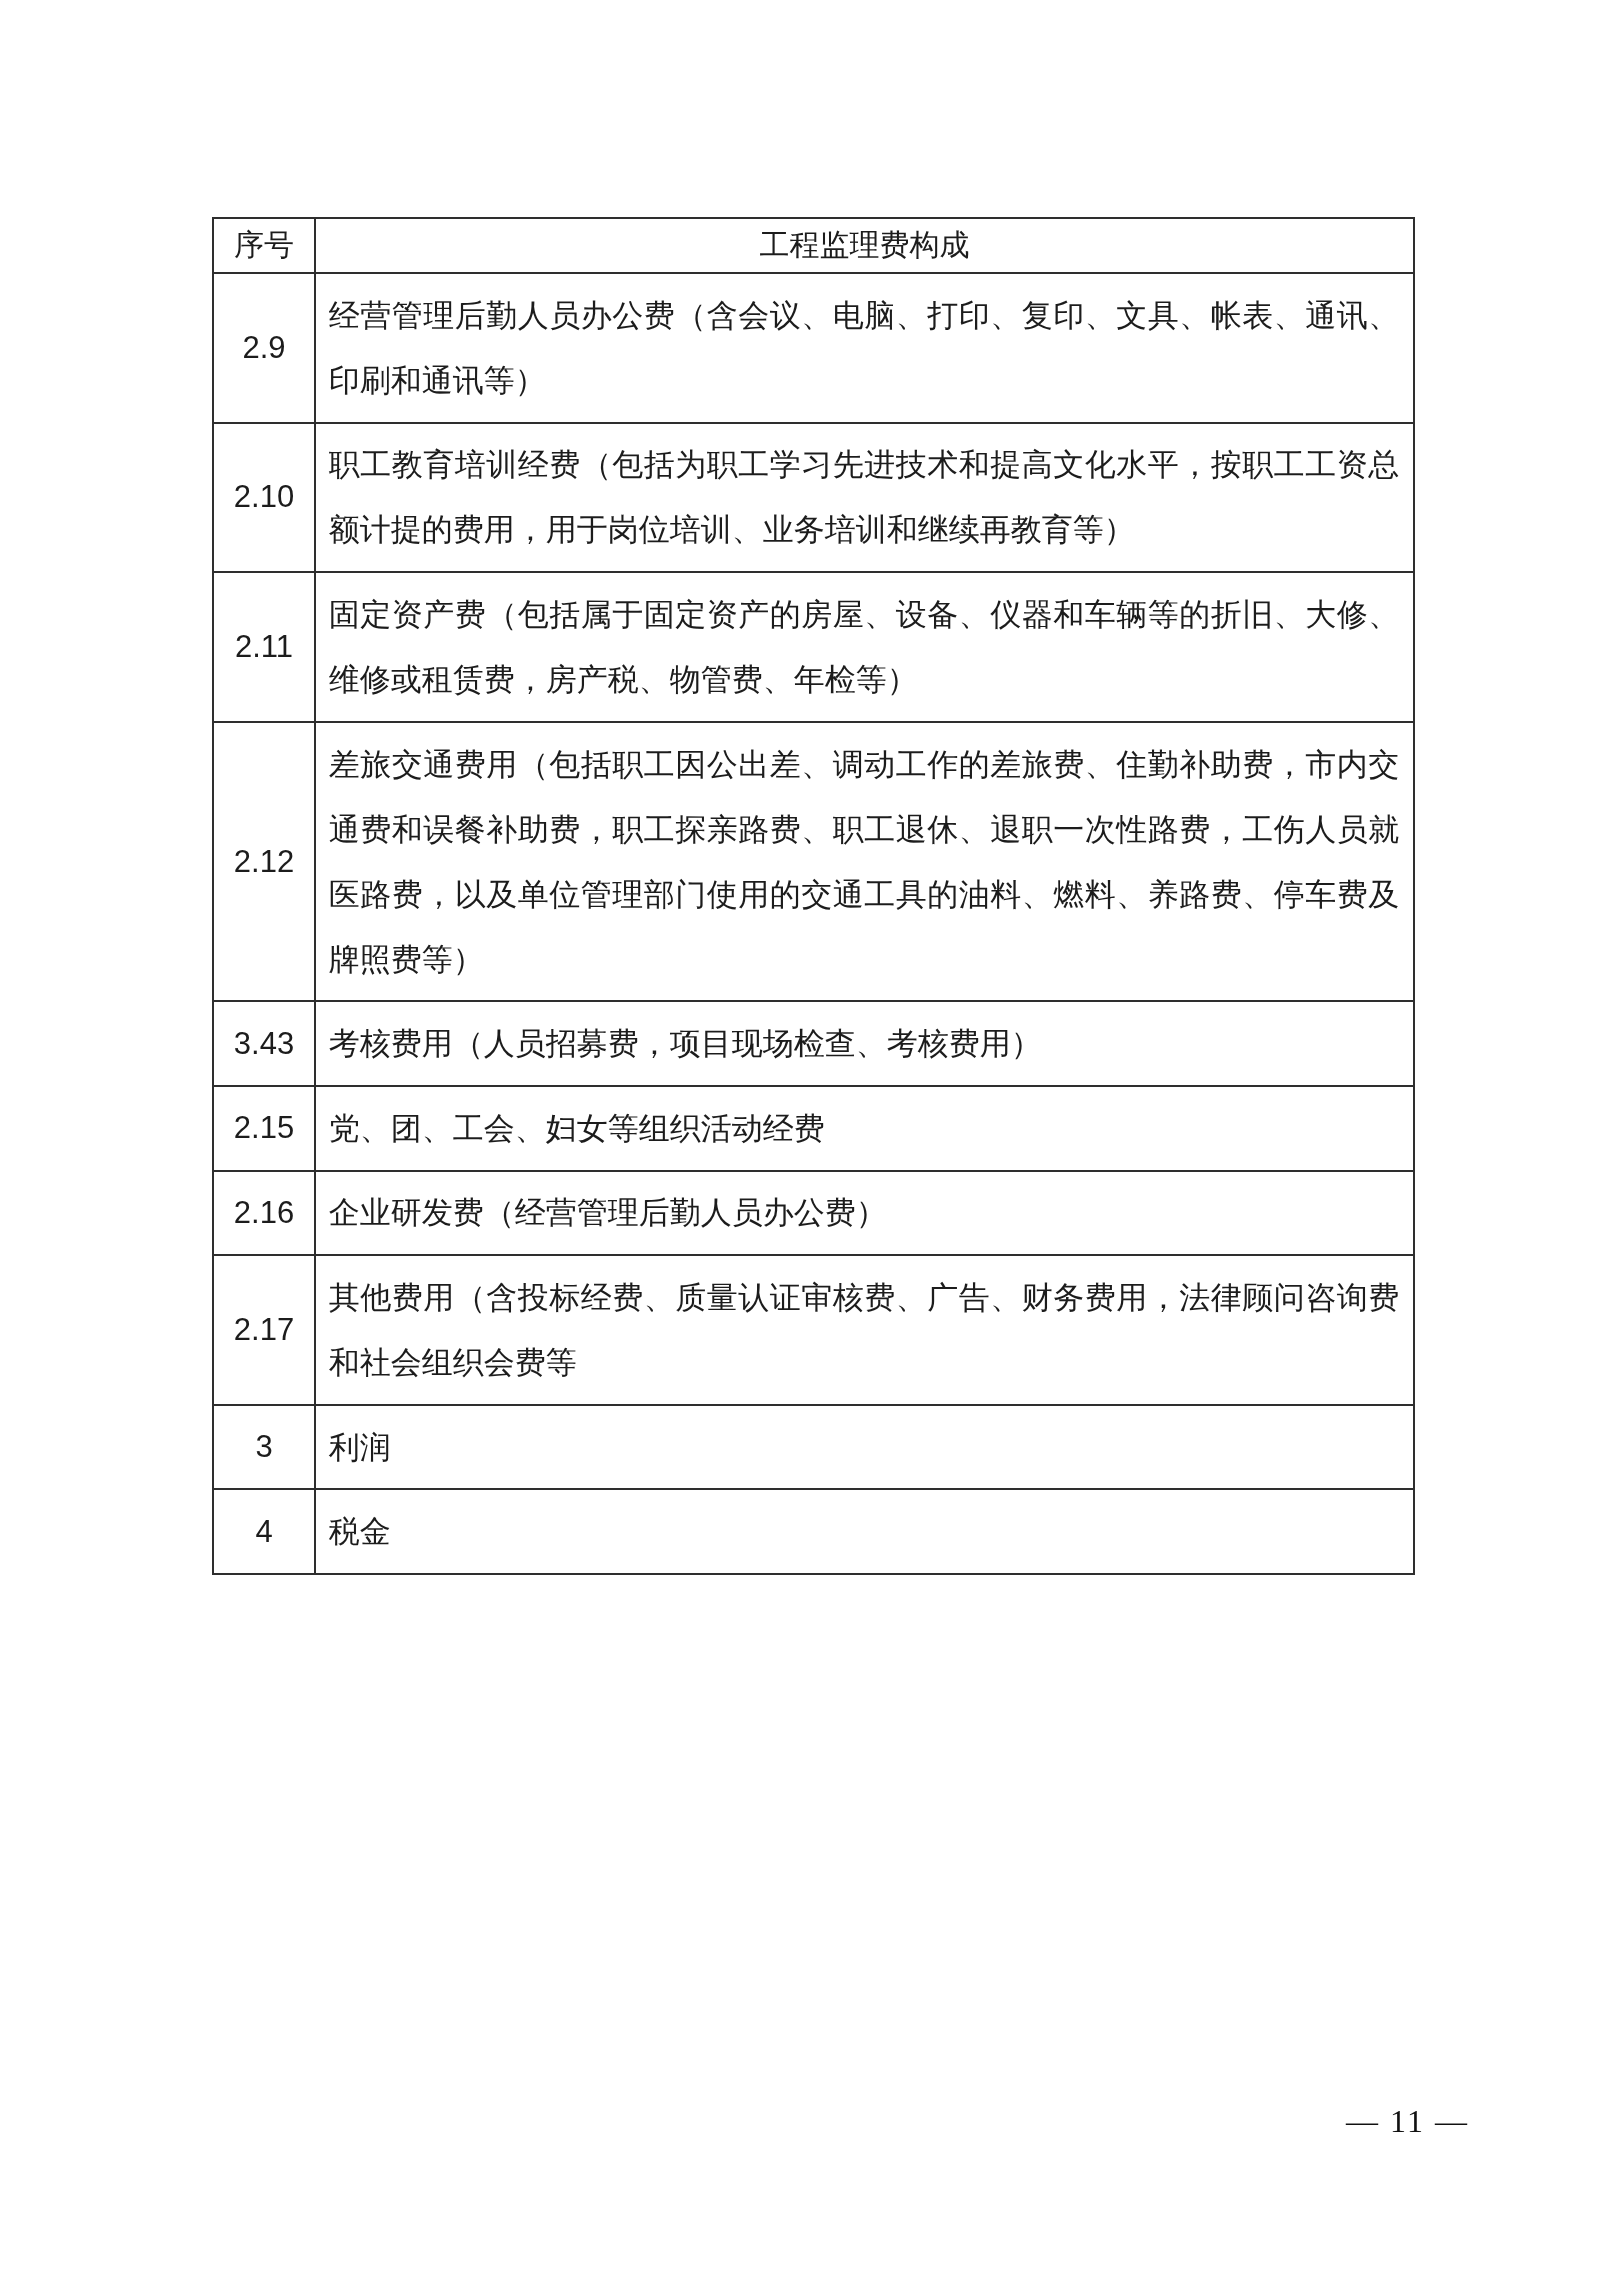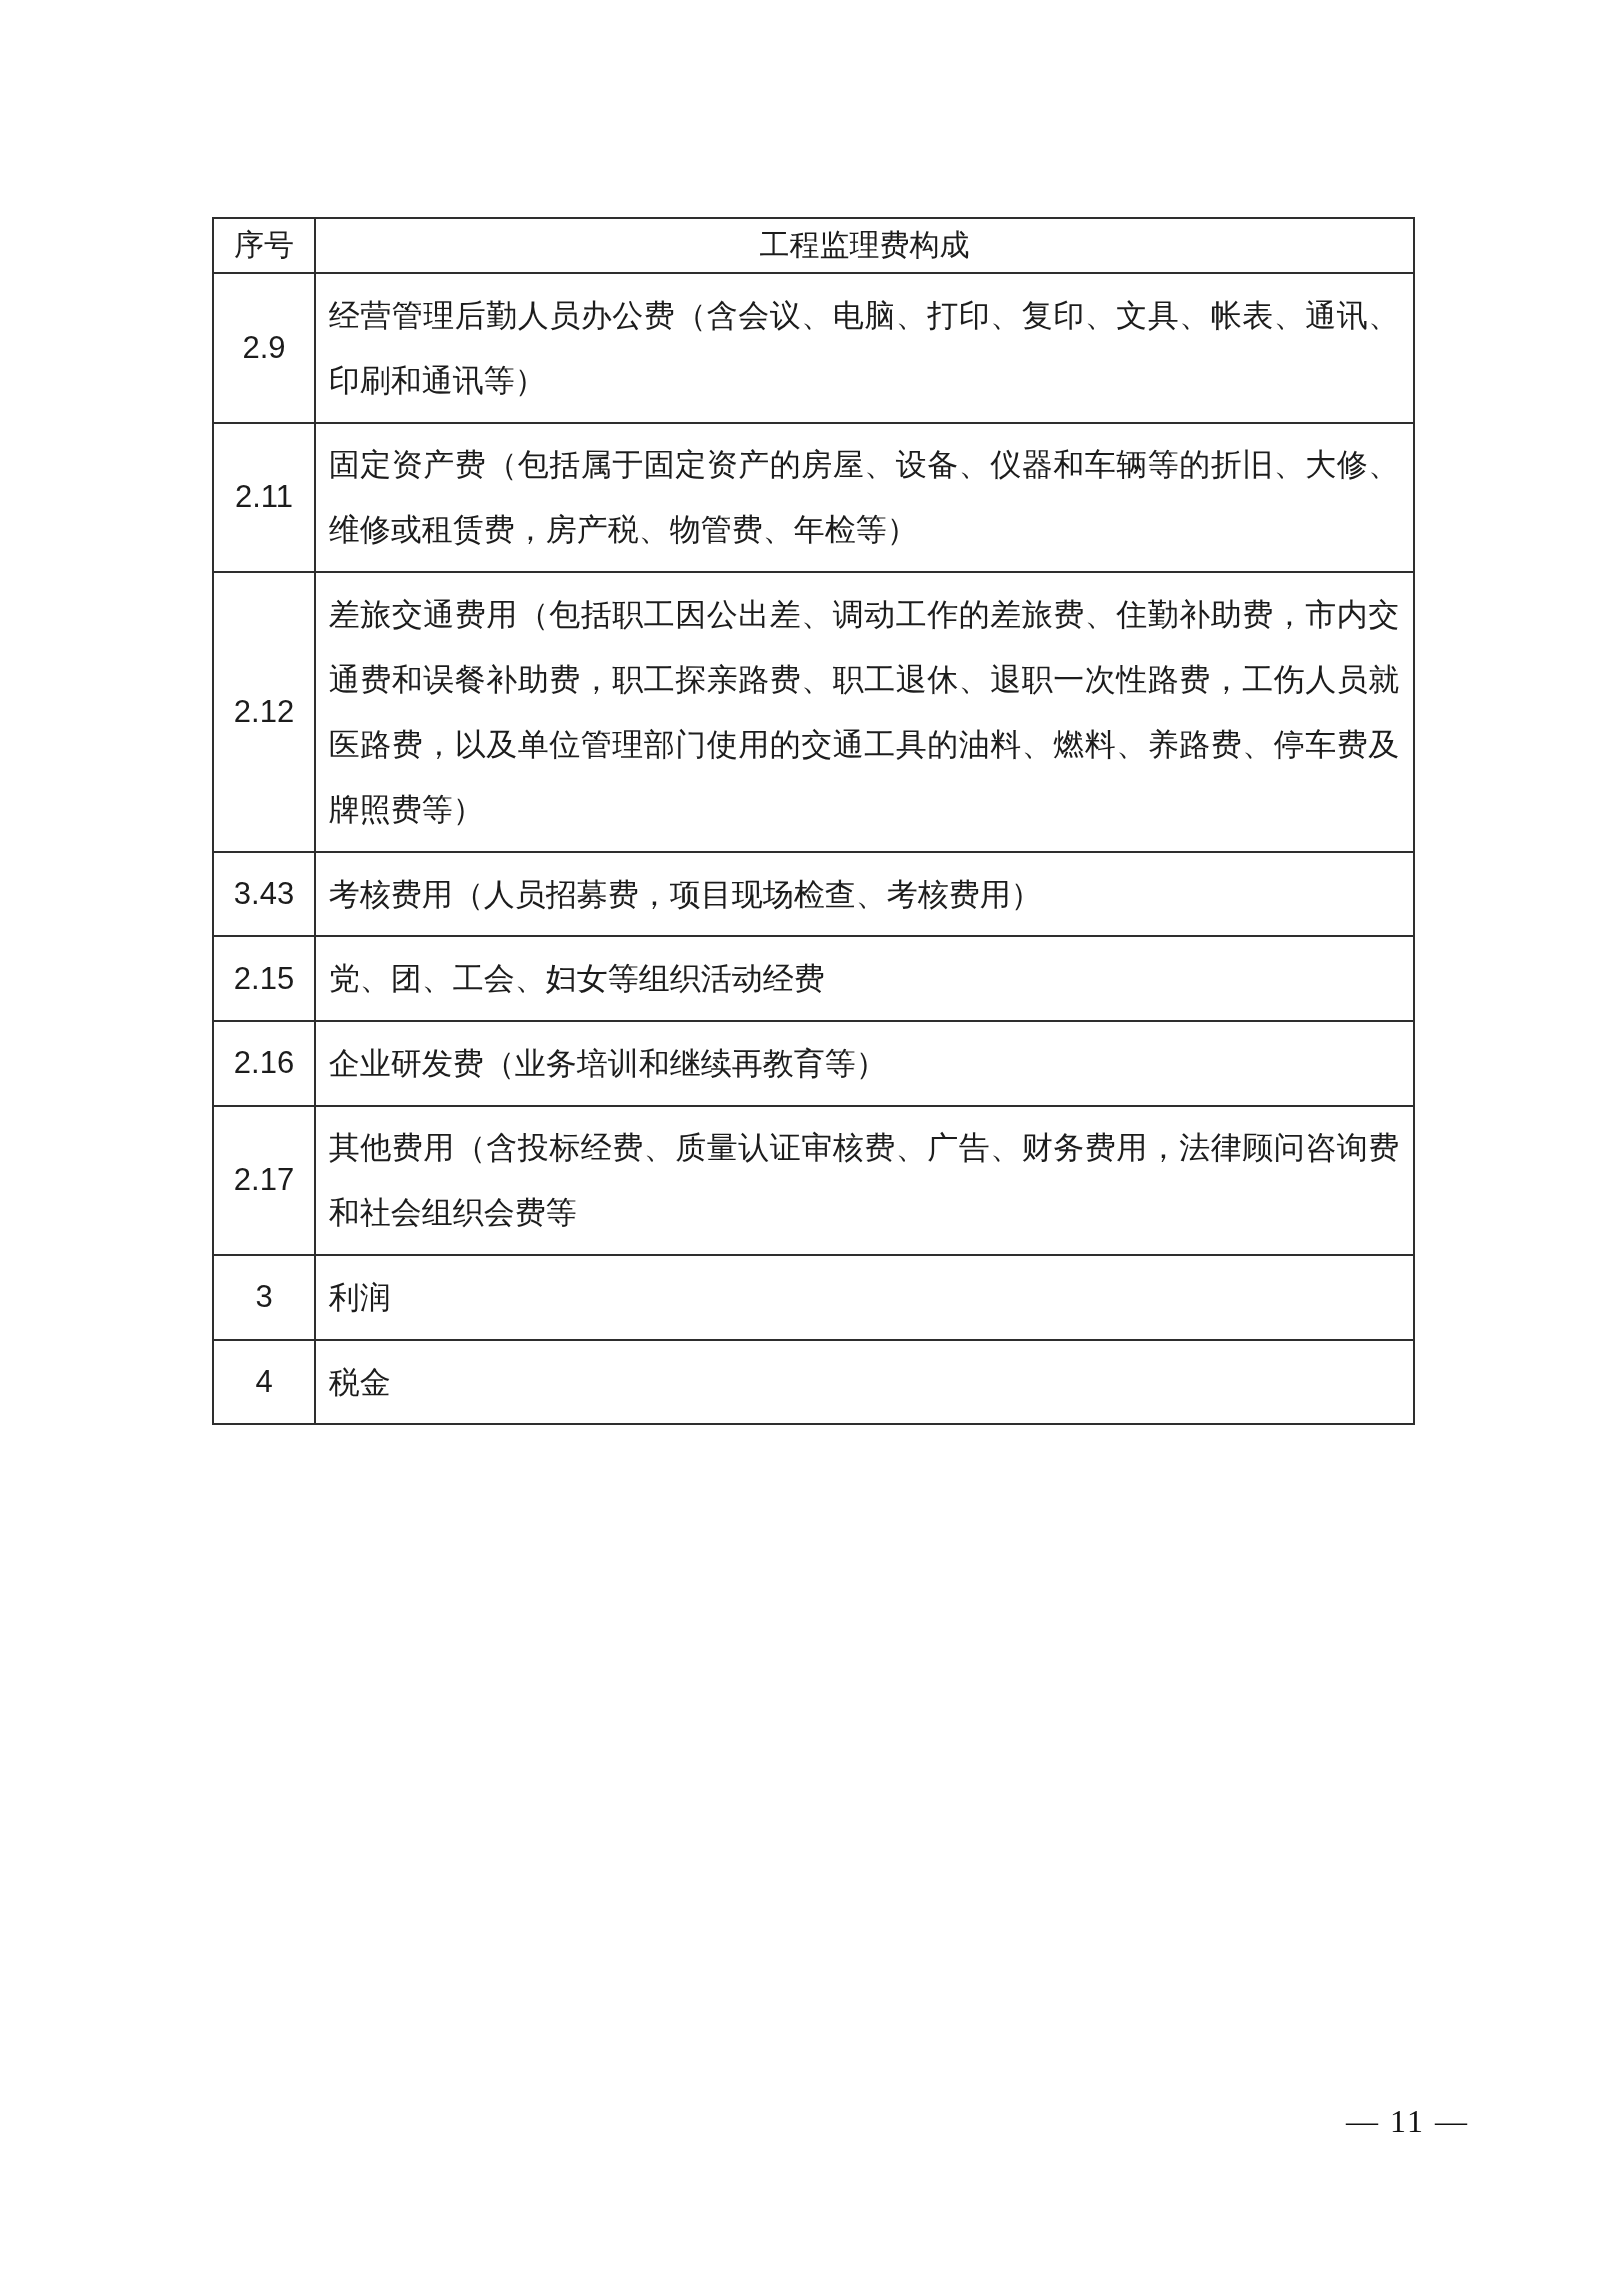--- a/index.html
+++ b/index.html
@@ -76,20 +76,24 @@
       <th>序号</th>
       <th>工程监理费构成</th>
     </tr>
   </thead>
   <tbody>
   <tr>
     <td class="cell-no">2.9</td>
     <td class="cell-desc">经营管理后勤人员办公费（含会议、电脑、打印、复印、文具、帐表、通讯、印刷和通讯等）</td>
   </tr>
 
+  <tr>
+    <td class="cell-no">2.10</td>
+    <td class="cell-desc">职工教育培训经费（包括为职工学习先进技术和提高文化水平，按职工工资总额计提的费用，用于岗位培训、业务培训和继续再教育等）</td>
+  </tr>
 
   <tr>
     <td class="cell-no">2.11</td>
     <td class="cell-desc">固定资产费（包括属于固定资产的房屋、设备、仪器和车辆等的折旧、大修、维修或租赁费，房产税、物管费、年检等）</td>
   </tr>
 
   <tr>
     <td class="cell-no">2.12</td>
     <td class="cell-desc">差旅交通费用（包括职工因公出差、调动工作的差旅费、住勤补助费，市内交通费和误餐补助费，职工探亲路费、职工退休、退职一次性路费，工伤人员就医路费，以及单位管理部门使用的交通工具的油料、燃料、养路费、停车费及牌照费等）</td>
   </tr>
@@ -100,21 +104,21 @@
   </tr>
 
 
   <tr>
     <td class="cell-no">2.15</td>
     <td class="cell-desc">党、团、工会、妇女等组织活动经费</td>
   </tr>
 
   <tr>
     <td class="cell-no">2.16</td>
-    <td class="cell-desc">企业研发费（业务培训和继续再教育等）</td>
+    <td class="cell-desc">企业研发费（经营管理后勤人员办公费）</td>
   </tr>
 
   <tr>
     <td class="cell-no">2.17</td>
     <td class="cell-desc">其他费用（含投标经费、质量认证审核费、广告、财务费用，法律顾问咨询费和社会组织会费等</td>
   </tr>
 
   <tr>
     <td class="cell-no">3</td>
     <td class="cell-desc">利润</td>

